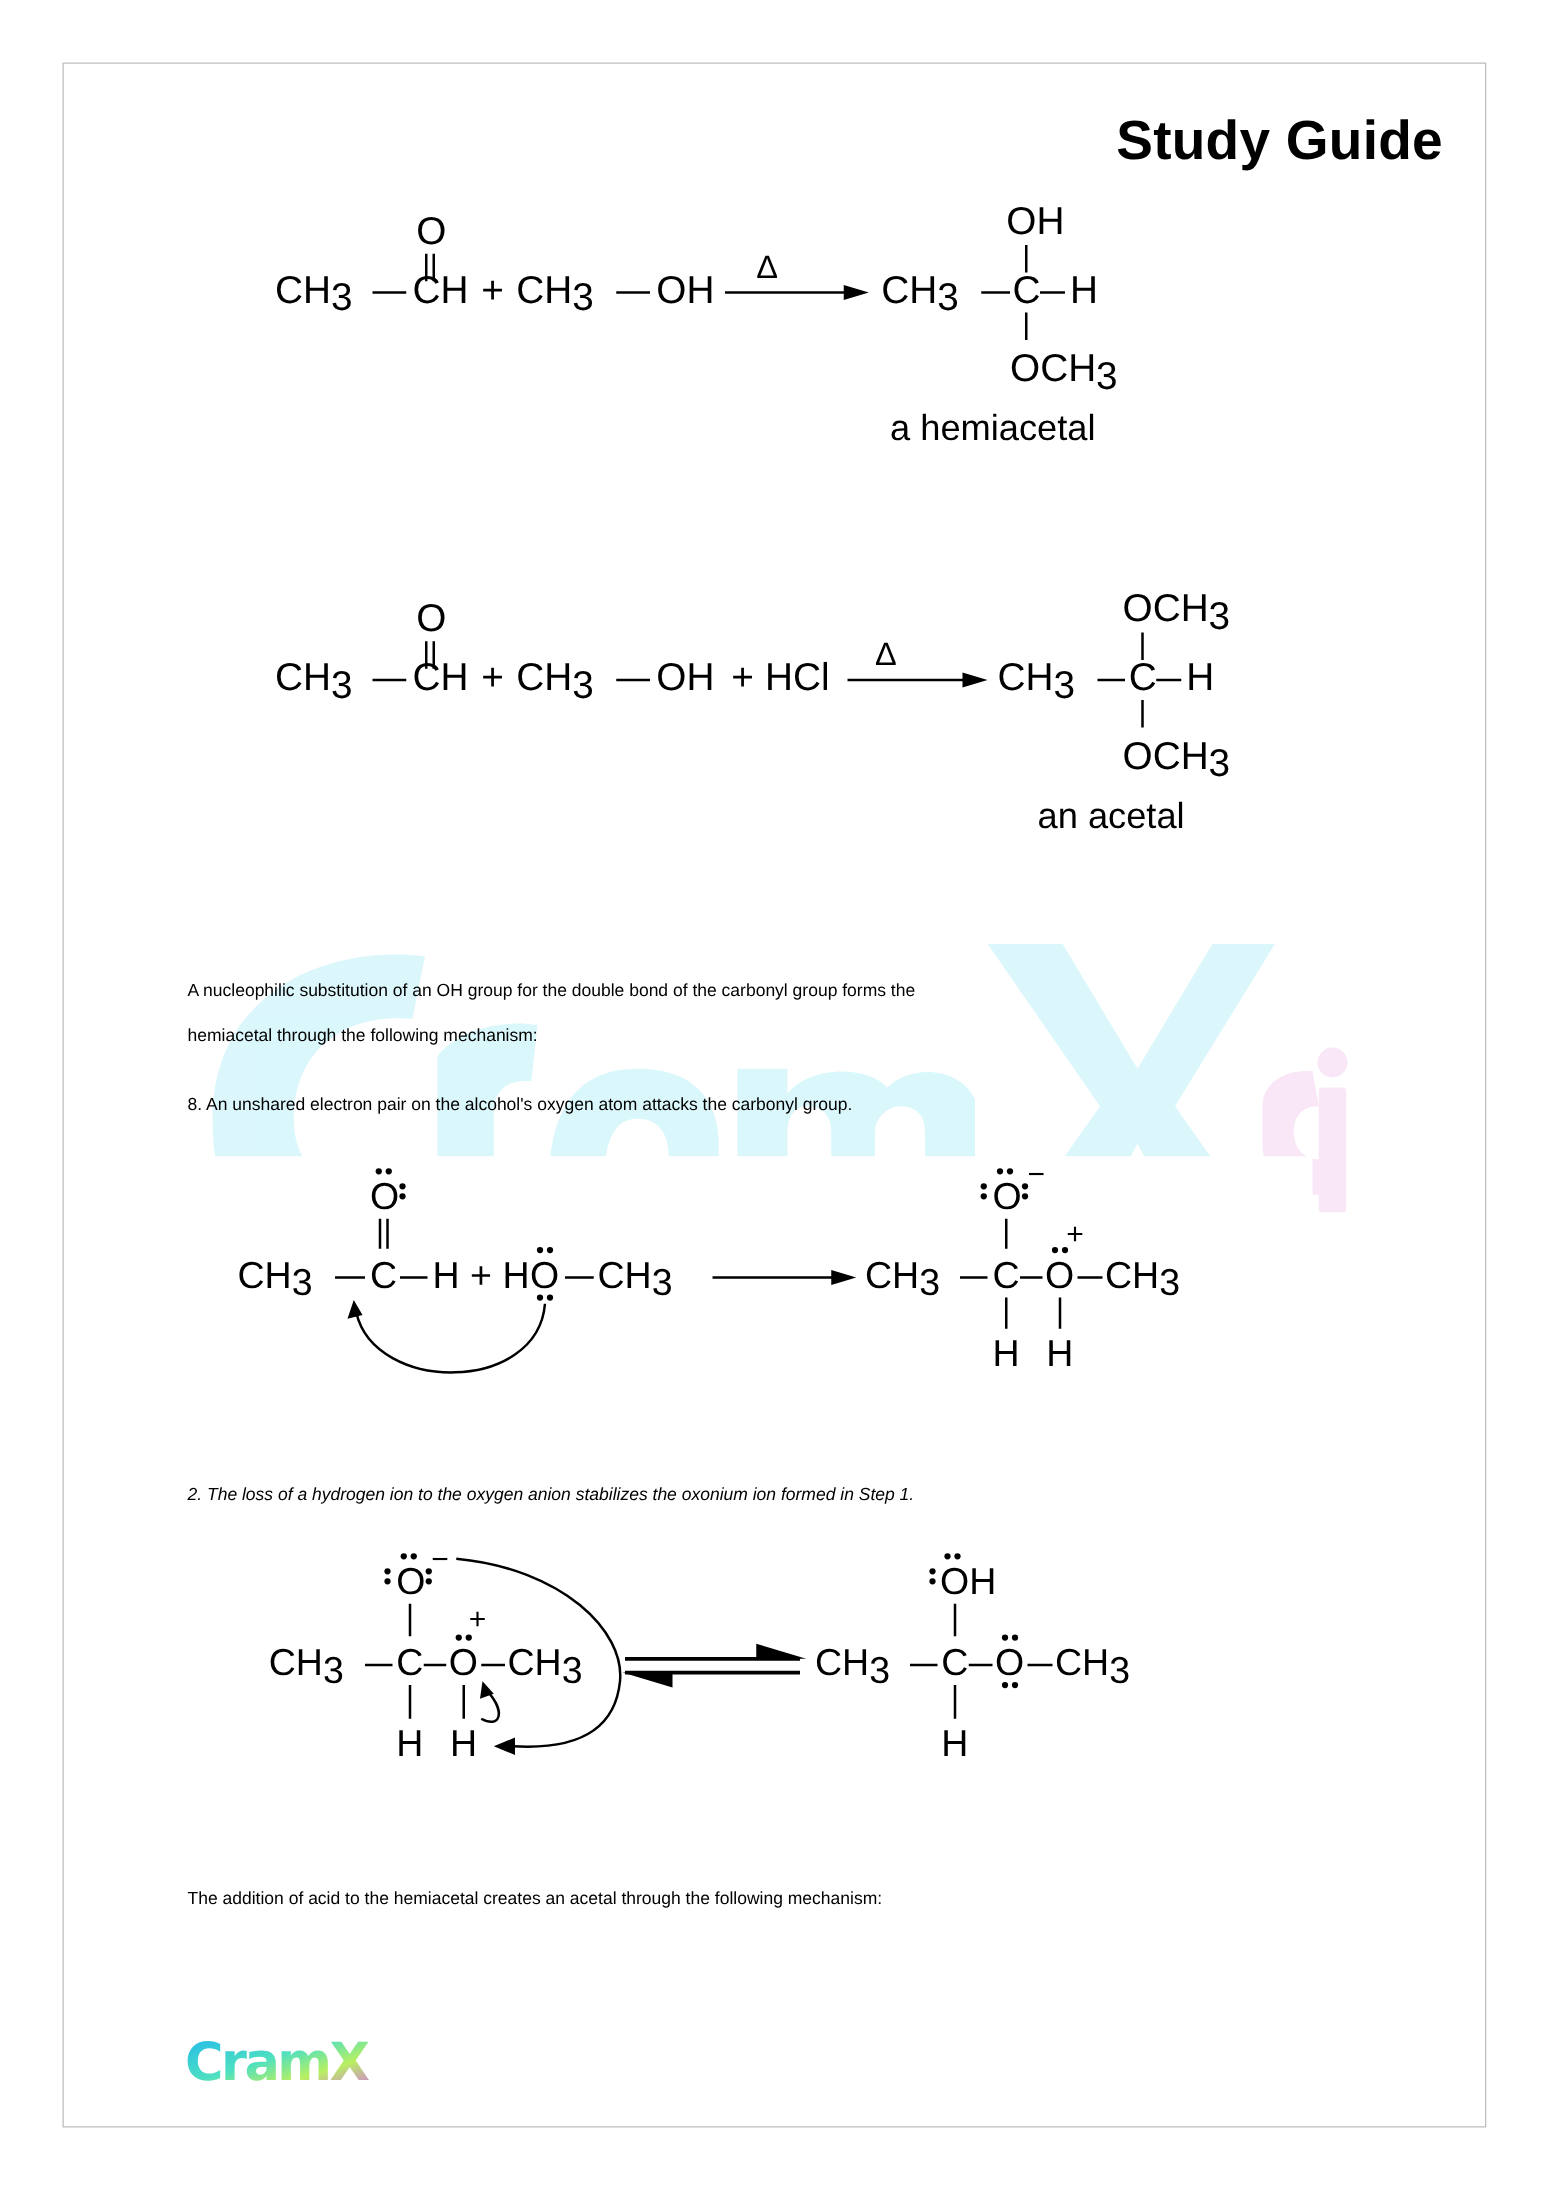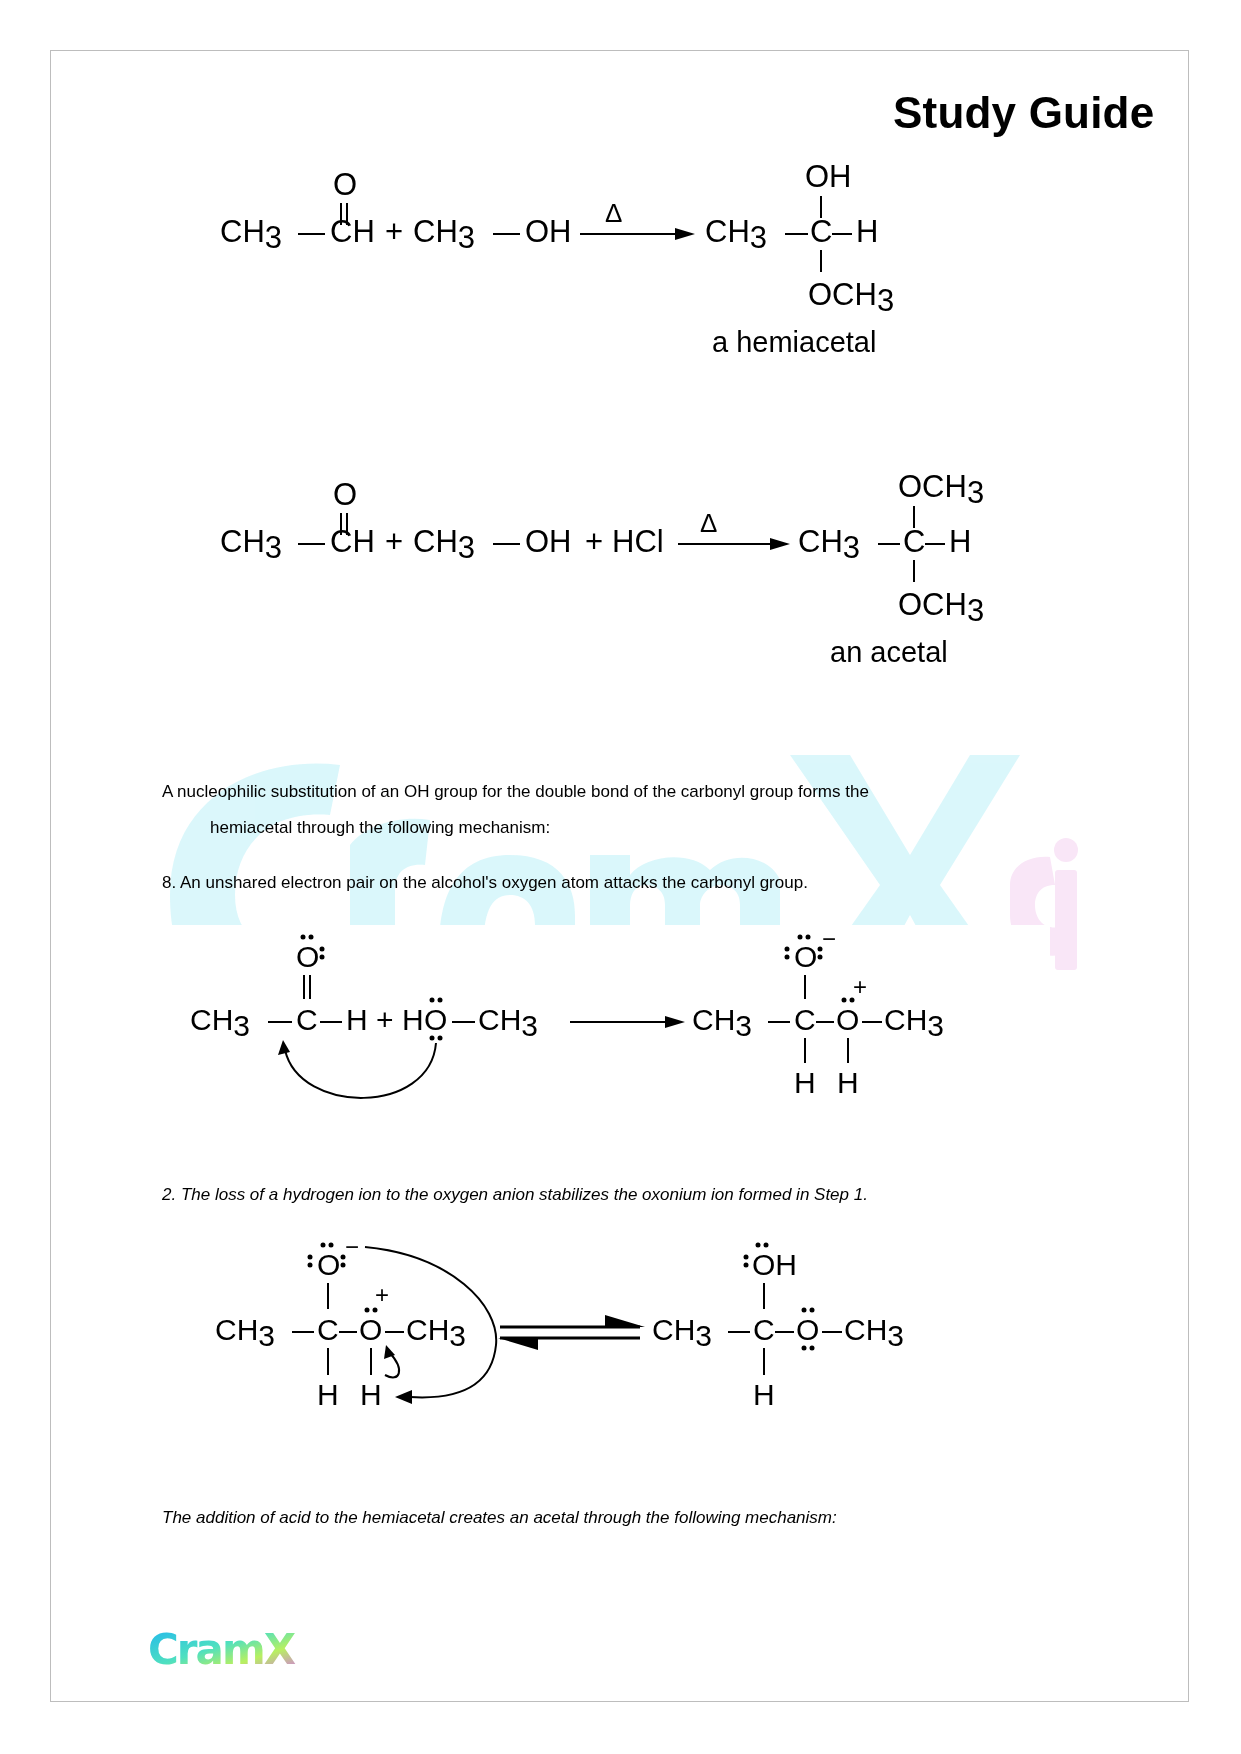--- a/index.html
+++ b/index.html
@@ -2,21 +2,21 @@
 <html><head>
 <meta charset="utf-8">
 <style>
   html, body { margin:0; padding:0; background:#ffffff; }
   body { width:1241px; height:1754px; position:relative; overflow:hidden;
          font-family:"Liberation Sans", sans-serif; color:#000; }
   .page-border { position:absolute; left:50px; top:50px; width:1139px; height:1652px;
                  border:1px solid #bdbdbd; box-sizing:border-box; }
   .title { position:absolute; left:893px; top:88px; font-size:44px; font-weight:bold;
            letter-spacing:0.2px; }
-  .text { position:absolute; left:162px; font-size:17px; line-height:20px; white-space:nowrap; }
+  .text { position:absolute; left:150px; font-size:14px; line-height:20px; white-space:nowrap; }
   .watermark { position:absolute; left:150px; top:755px; width:940px; height:215px; }
   .figure { position:absolute; }
   .figure svg text { font-family:"Liberation Sans", sans-serif; fill:#000; }
   .logo { position:absolute; left:148px; top:1618px; }
 </style>
 </head>
 <body>
 
 <div class="page-border"></div>
 
@@ -95,21 +95,21 @@
       <text x="698" y="37">OCH<tspan dy="6">3</tspan></text>
       <line x1="714" y1="46" x2="714" y2="68" stroke="#000" stroke-width="2"></line>
       <line x1="714" y1="100" x2="714" y2="122" stroke="#000" stroke-width="2"></line>
       <text x="698" y="155">OCH<tspan dy="6">3</tspan></text>
       <text x="630" y="202" font-size="29">an acetal</text>
     </g>
   </svg>
 </div>
 
 <div class="text" style="top:782px;">A nucleophilic substitution of an OH group for the double bond of the carbonyl group forms the</div>
-<div class="text" style="top:818px;margin-left:48px;">hemiacetal through the following mechanism:</div>
+<div class="text" style="top:818px;">hemiacetal through the following mechanism:</div>
 <div class="text" style="top:873px;">8. An unshared electron pair on the alcohol's oxygen atom attacks the carbonyl group.</div>
 
 <div class="figure" style="left:170px; top:925px; background:#fff;">
   <svg width="880" height="200" viewBox="0 0 880 200">
     <g font-size="30">
 
       <text x="20" y="105">CH<tspan dy="6">3</tspan></text>
       <line x1="98" y1="97" x2="122" y2="97" stroke="#000" stroke-width="2"></line>
       <text x="126" y="105">C</text>
       <line x1="150" y1="97" x2="172" y2="97" stroke="#000" stroke-width="2"></line>
@@ -220,21 +220,21 @@
         <circle cx="566" cy="10" r="2.5"></circle>
       <circle cx="546" cy="22" r="2.5"></circle>
         <circle cx="546" cy="30" r="2.5"></circle>
       <line x1="564" y1="48" x2="564" y2="74" stroke="#000" stroke-width="2"></line>
       <line x1="564" y1="113" x2="564" y2="140" stroke="#000" stroke-width="2"></line>
       <text x="553" y="170">H</text>
     </g>
   </svg>
 </div>
 
-<div class="text" style="top:1508px;font-style:italic;">The addition of acid to the hemiacetal creates an acetal through the following mechanism:</div>
+<div class="text" style="top:1508px;">The addition of acid to the hemiacetal creates an acetal through the following mechanism:</div>
 
 <div class="logo">
   <svg width="150" height="60" viewBox="0 0 150 60">
     <defs>
       <linearGradient id="lg" x1="0" y1="0" x2="1" y2="1">
         <stop offset="0" stop-color="#1fb6f0"></stop>
         <stop offset="0.45" stop-color="#4fe0c0"></stop>
         <stop offset="0.7" stop-color="#b8f060"></stop>
         <stop offset="1" stop-color="#d86af0"></stop>
       </linearGradient>

